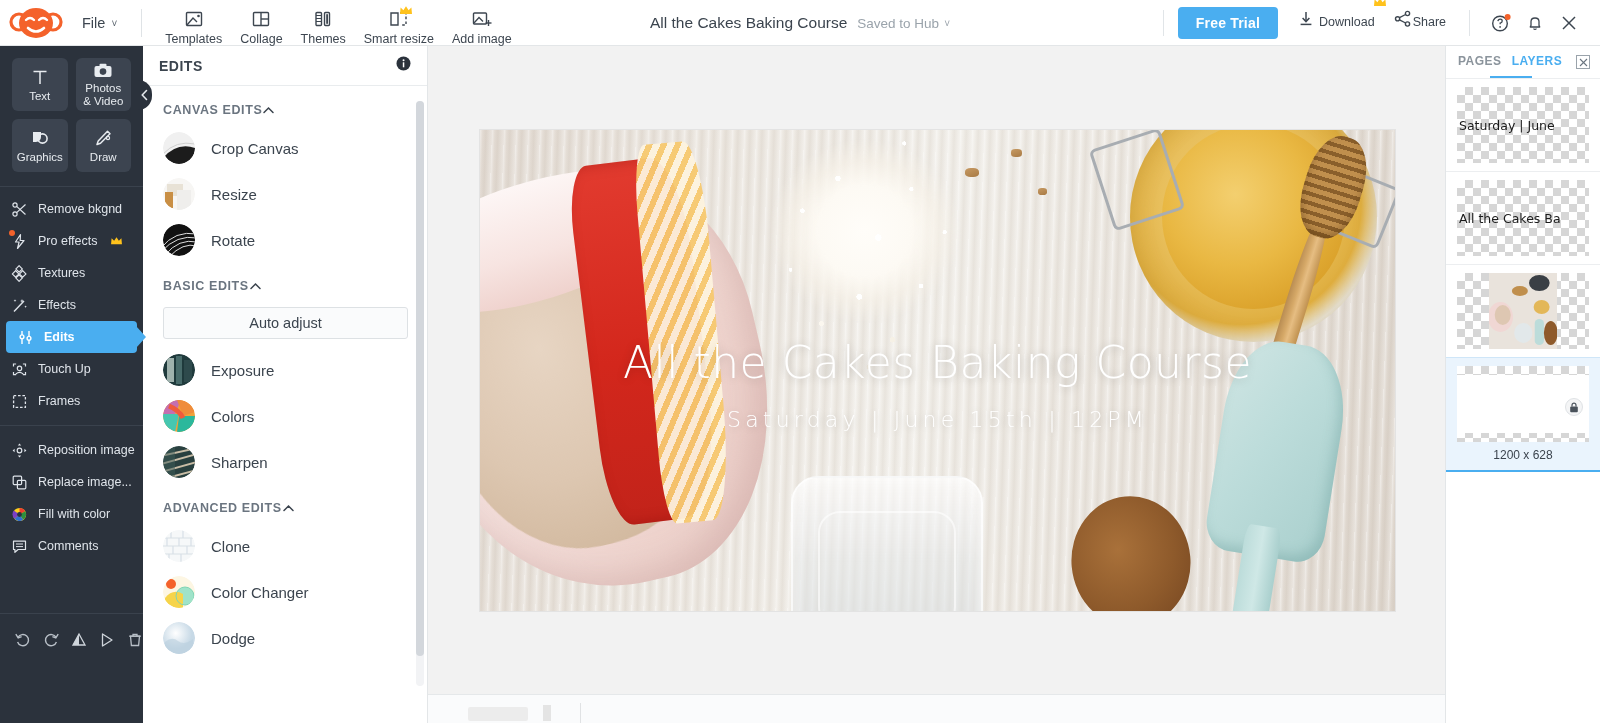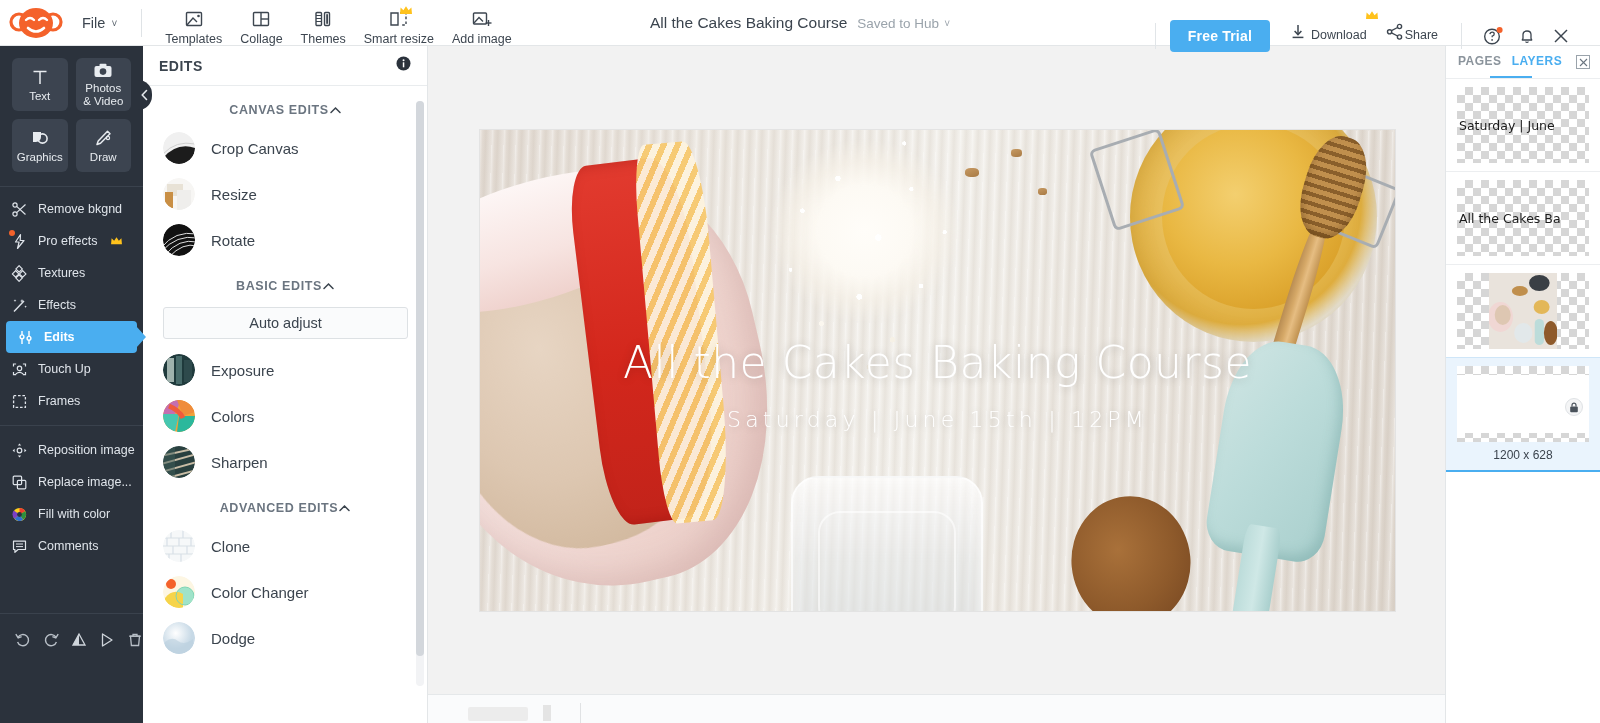--- a/index.html
+++ b/index.html
@@ -40,22 +40,22 @@
   .doc-title-wrap {
     position:absolute; left:0; right:0; top:0; height:46px;
     display:flex; align-items:center; justify-content:center; gap:10px;
     pointer-events:none;
   }
   .doc-title { font-size: 15.5px; color:#3b444e; pointer-events:auto; cursor:text;}
   .saved-hub { font-size: 13.5px; color:#9aa3ab; display:flex; align-items:center; gap:5px; pointer-events:auto; cursor:pointer;}
   .saved-hub .chev { font-size:10px; }
 
   .topbar-right {
-    position:absolute; right:8px; top:0; height:46px;
-    display:flex; align-items:center; gap:0; padding-right:14px; z-index:50;margin-top:13px;
+    position:absolute; right:0; top:0; height:46px;
+    display:flex; align-items:center; gap:0; padding-right:14px; z-index:50;
   }
   .vline { width:1px; height:26px; background:#e1e5e8; margin:0 14px; }
   .free-trial {
     background:#4aaef0; color:#fff; font-size:14px; font-weight:bold;
     border:none; border-radius:4px; padding:8px 18px; cursor:pointer; letter-spacing:.2px;
   }
   .rt-item {
     display:flex; flex-direction:row; align-items:center; justify-content:flex-end;
     height:46px; padding:0 9px 4px 9px; cursor:pointer; position:relative;
   }
@@ -112,21 +112,21 @@
     background:#ffffff; border-right:1px solid #e3e6e8; z-index:20;
   }
   .ep-header {
     height:40px; display:flex; align-items:center; justify-content:space-between;
     padding:0 16px; border-bottom:1px solid #e9ecee;
   }
   .ep-title { font-size:14px; font-weight:bold; color:#3b444e; letter-spacing:.5px; }
   .ep-body { position:absolute; top:41px; left:0; width:285px; height:636px; overflow:hidden; }
   .ep-scroll { padding: 0 0 0 0; }
   .sec-head {
-    display:flex; align-items:center; justify-content:center;
+    display:flex; align-items:center; justify-content:flex-start;
     padding: 16px 20px 8px 20px;
   }
   .sec-head .sh-label { font-size:12.5px; font-weight:bold; color:#6b7580; letter-spacing:.6px; }
   .chev-up { width:13px; height:13px; }
   .ep-row {
     display:flex; align-items:center; gap:16px; padding: 7px 20px; cursor:pointer;
   }
   .thumb { width:32px; height:32px; border-radius:50%; flex:0 0 32px; overflow:hidden; }
   .ep-row .er-label { font-size:15px; color:#3b444e; }
   .auto-adjust {

